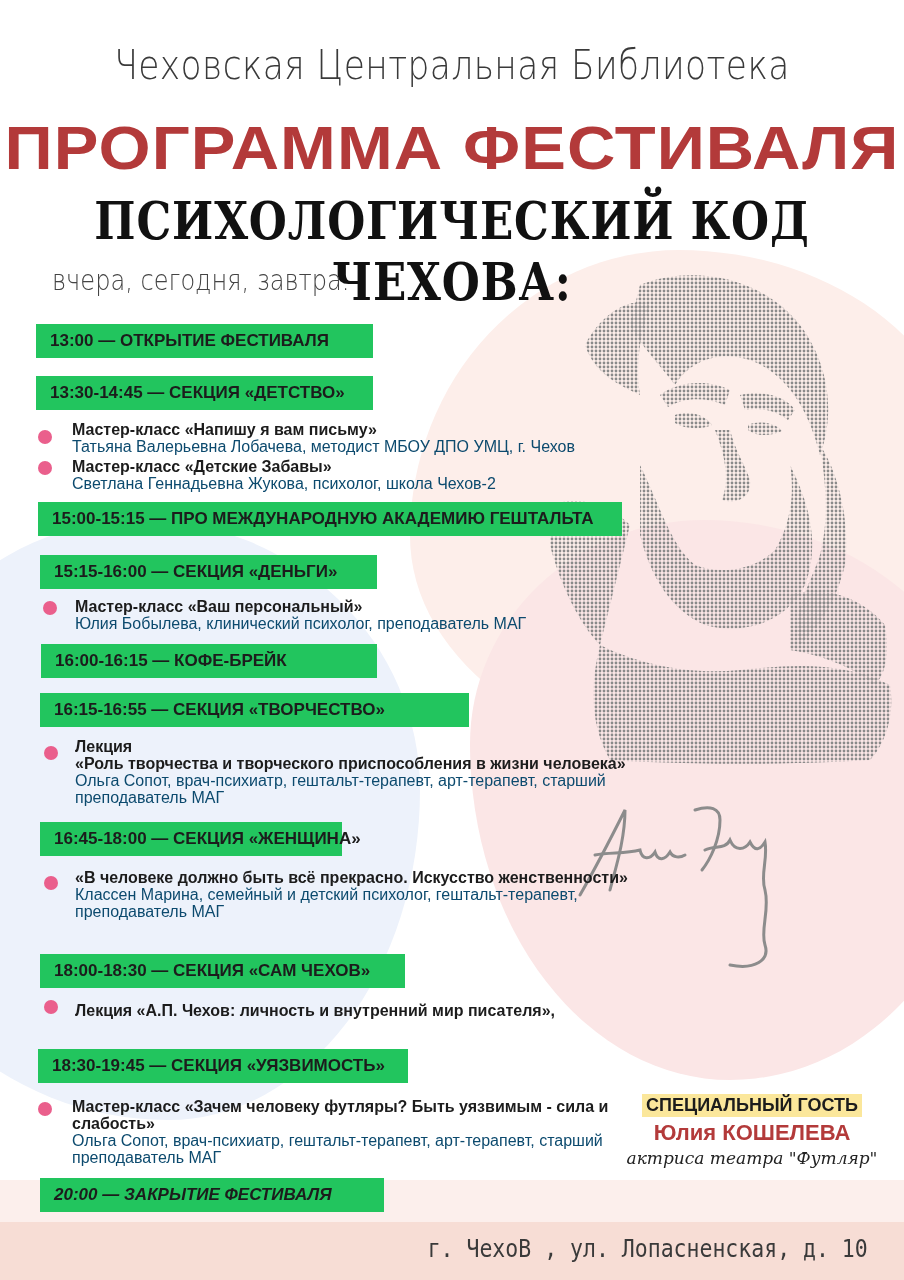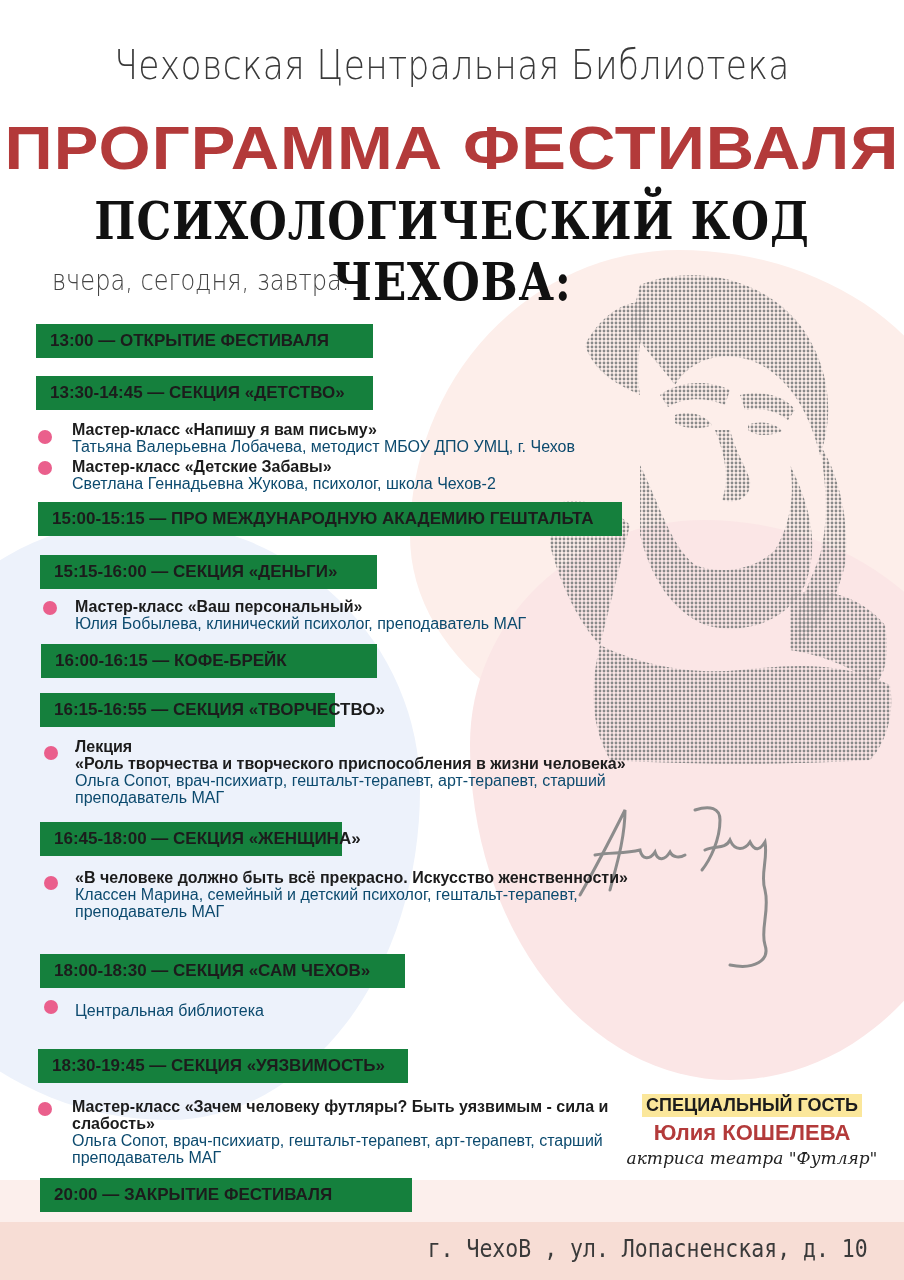--- a/index.html
+++ b/index.html
@@ -18,21 +18,21 @@
   .portrait { position: absolute; left: 490px; top: 265px; width: 410px; height: 500px; }
   .signature { position: absolute; left: 570px; top: 780px; width: 240px; height: 200px; }
 
   
   .library-name { position: absolute; left: 0; top: 42px; width: 904px; text-align: center; font-family: "DejaVu Sans", sans-serif; font-weight: 300; font-size: 40px; letter-spacing: 0.5px; color: #3a3a3a; transform: scaleX(0.86); }
   .program-title { position: absolute; left: 0; top: 112px; width: 904px; text-align: center; font-family: "Liberation Sans", sans-serif; font-weight: 900; font-size: 62px; letter-spacing: 1px; color: #b33a3a; transform: scaleX(1.08); }
   .festival-name { position: absolute; left: 0; top: 190px; width: 904px; text-align: center; font-family: "DejaVu Serif", serif; font-weight: bold; font-size: 52px; color: #111111; transform: scaleX(0.84); letter-spacing: 1px; }
   .subtitle { position: absolute; left: 52px; top: 264px; font-family: "DejaVu Sans", sans-serif; font-weight: 300; font-size: 28px; color: #444; transform: scaleX(0.86); transform-origin: left; }
 
   
-  .bar { position: absolute; height: 34px; background: #15803d; display: flex; align-items: center; padding-left: 14px; font-weight: bold; font-size: 17px; color: #1c1c1c; white-space: nowrap; }
+  .bar { position: absolute; height: 34px; background: #22c55e; display: flex; align-items: center; padding-left: 14px; font-weight: bold; font-size: 17px; color: #1c1c1c; white-space: nowrap; }
   .item { position: absolute; font-size: 16px; line-height: 17px; }
   .dot { position: absolute; width: 14px; height: 14px; border-radius: 50%; background: #ea5f8c; }
   .item .t { font-weight: bold; color: #1c1c1c; display: block; }
   .item .s { color: #0c4a6e; display: block; }
 
   
   .guest { position: absolute; left: 600px; top: 1094px; width: 304px; text-align: center; }
   .guest-label { display: inline-block; background: #fbe79b; font-weight: bold; font-size: 18px; padding: 1px 4px; color: #1c1c1c; }
   .guest-name { display: block; font-weight: bold; font-size: 22px; color: #b33a3a; margin-top: 3px; }
   .guest-role { display: block; font-family: "DejaVu Serif", serif; font-style: italic; font-size: 17px; color: #222; margin-top: 2px; }
@@ -101,53 +101,53 @@
 
 <div class="bar" style="left:40px; top:555px; width:337px;">15:15-16:00 — СЕКЦИЯ «ДЕНЬГИ»</div>
 <div class="dot" style="left:43px; top:601px;"></div>
 <div class="item" style="left:75px; top:598px;">
   <span class="t">Мастер-класс «Ваш персональный»</span>
   <span class="s">Юлия Бобылева, клинический  психолог, преподаватель МАГ</span>
 </div>
 
 <div class="bar" style="left:41px; top:644px; width:336px;">16:00-16:15 — КОФЕ-БРЕЙК</div>
 
-<div class="bar" style="left:40px; top:693px; width:295px;">16:15-16:55 — СЕКЦИЯ «ТВОРЧЕСТВО»</div>
+<div class="bar" style="left:40px; top:693px; width:429px;">16:15-16:55 — СЕКЦИЯ «ТВОРЧЕСТВО»</div>
 <div class="dot" style="left:44px; top:746px;"></div>
 <div class="item" style="left:75px; top:738px;">
   <span class="t">Лекция</span>
   <span class="t">«Роль творчества и творческого приспособления в жизни человека»</span>
   <span class="s">Ольга Сопот, врач-психиатр, гештальт-терапевт, арт-терапевт, старший</span>
   <span class="s">преподаватель МАГ</span>
 </div>
 
 <div class="bar" style="left:40px; top:822px; width:302px;">16:45-18:00 — СЕКЦИЯ «ЖЕНЩИНА»</div>
 <div class="dot" style="left:44px; top:876px;"></div>
 <div class="item" style="left:75px; top:869px;">
   <span class="t">«В человеке должно быть всё прекрасно. Искусство женственности»</span>
   <span class="s"> Классен Марина, семейный и детский психолог, гештальт-терапевт,</span>
   <span class="s">преподаватель МАГ</span>
 </div>
 
 <div class="bar" style="left:40px; top:954px; width:365px;">18:00-18:30 — СЕКЦИЯ «САМ ЧЕХОВ»</div>
 <div class="dot" style="left:44px; top:1000px;"></div>
 <div class="item" style="left:75px; top:1002px;">
-  <span class="s">Центральная библиотека</span>
+  <span class="t">Лекция «А.П. Чехов: личность и внутренний мир писателя»,</span>
 </div>
 
 <div class="bar" style="left:38px; top:1049px; width:370px;">18:30-19:45 — СЕКЦИЯ «УЯЗВИМОСТЬ»</div>
 <div class="dot" style="left:38px; top:1102px;"></div>
 <div class="item" style="left:72px; top:1098px;">
   <span class="t">Мастер-класс «Зачем человеку футляры? Быть уязвимым - сила и</span>
   <span class="t">слабость»</span>
   <span class="s">Ольга Сопот, врач-психиатр, гештальт-терапевт, арт-терапевт, старший</span>
   <span class="s">преподаватель МАГ</span>
 </div>
 
-<div class="bar" style="left:40px; top:1178px; width:372px;">20:00 — ЗАКРЫТИЕ ФЕСТИВАЛЯ</div>
+<div class="bar" style="left:40px; top:1178px; width:344px;font-style:italic;">20:00 — ЗАКРЫТИЕ ФЕСТИВАЛЯ</div>
 
 <div class="guest">
   <span class="guest-label">СПЕЦИАЛЬНЫЙ ГОСТЬ</span>
   <span class="guest-name">Юлия КОШЕЛЕВА</span>
   <span class="guest-role">актриса театра "Футляр"</span>
 </div>
 
 <div class="address">г. ЧехоВ , ул. Лопасненская, д. 10</div>
 
 </body></html>

